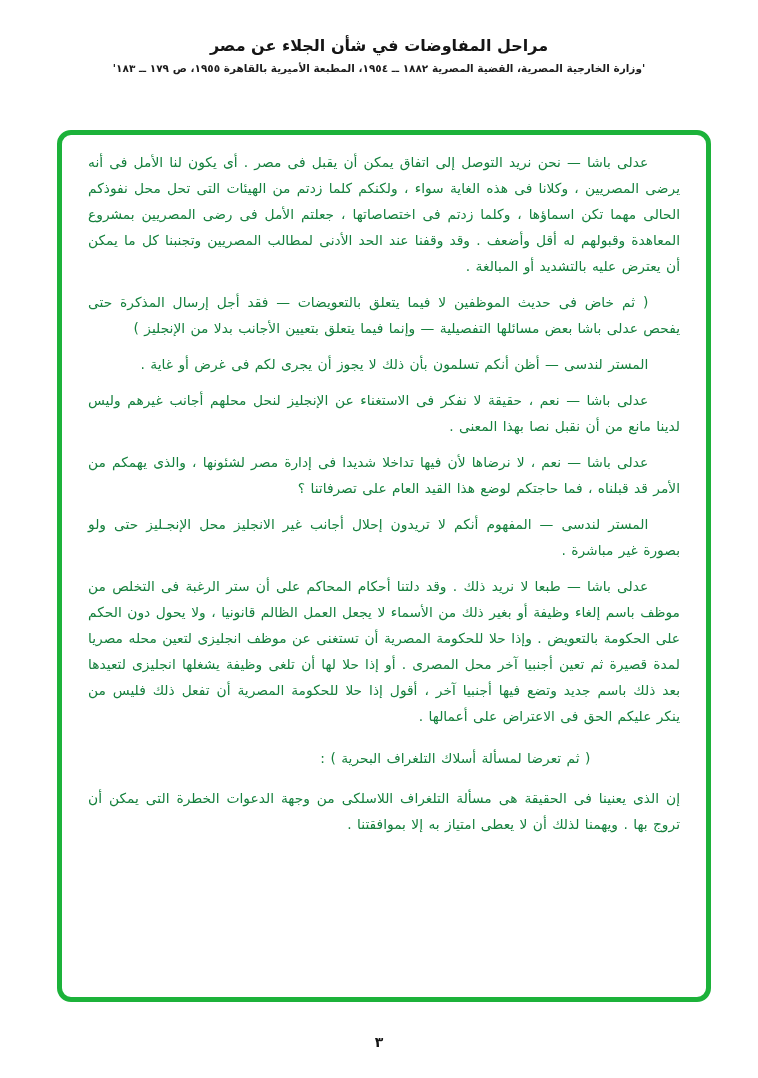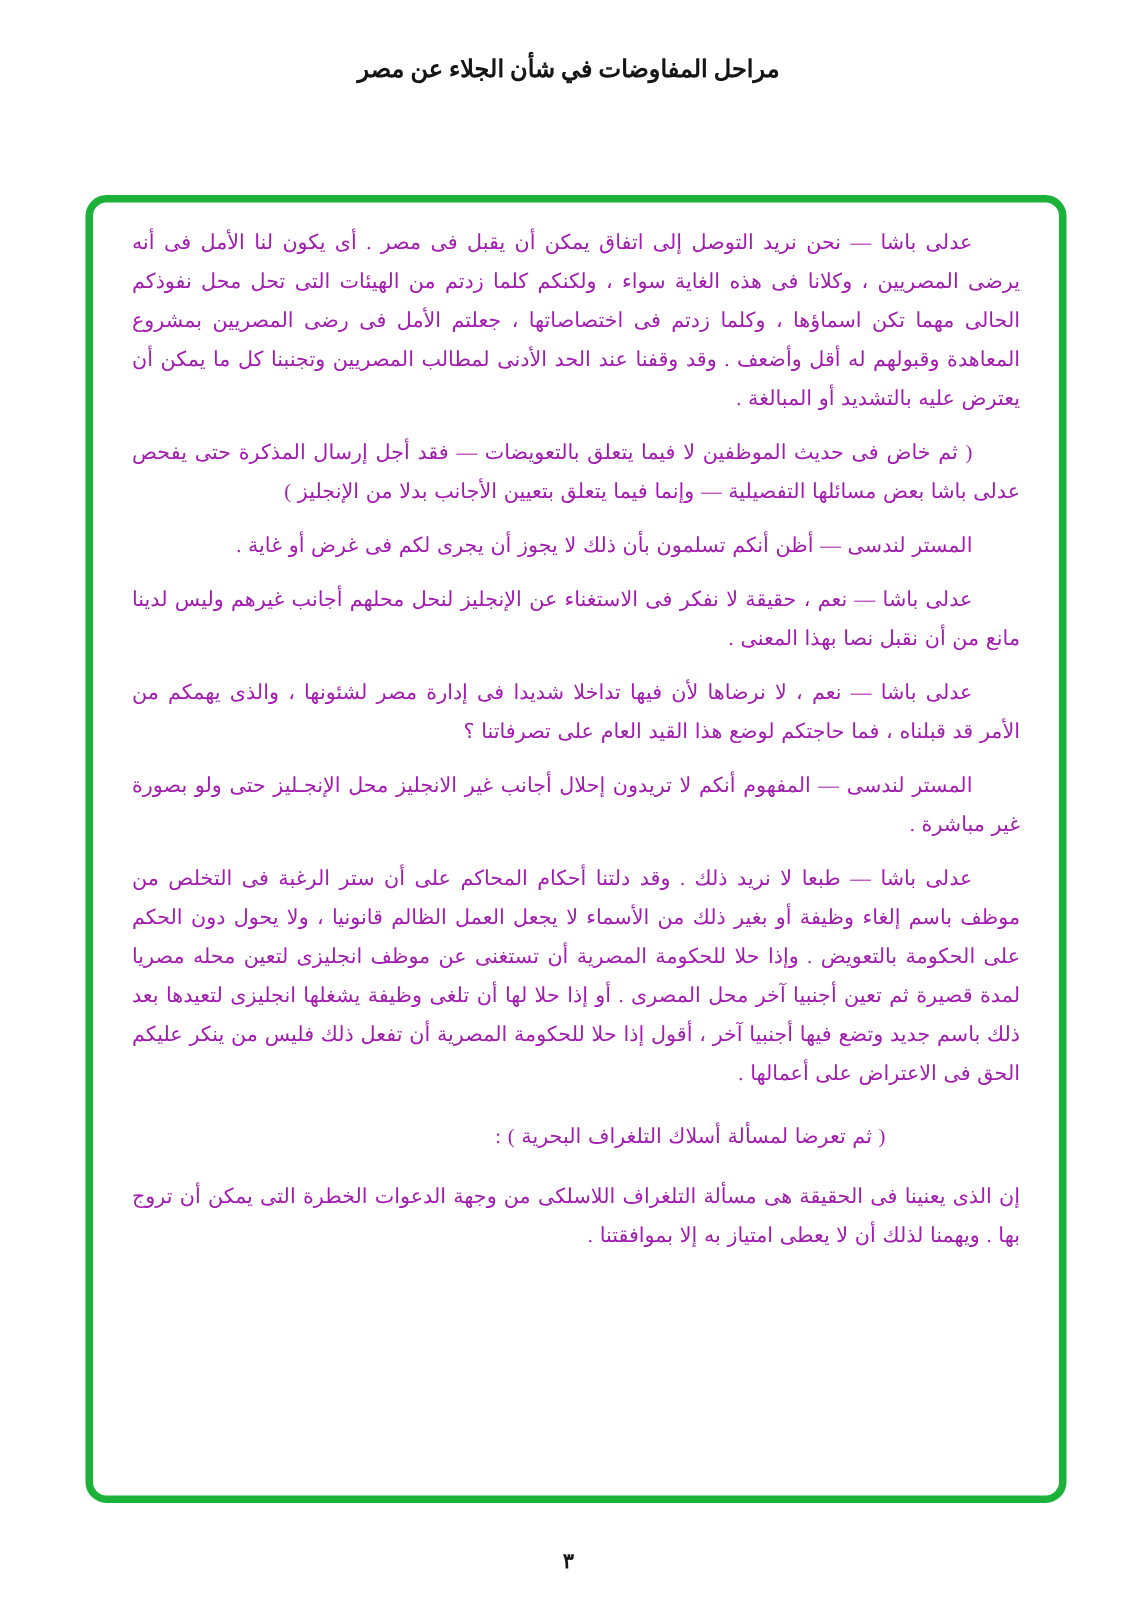--- a/index.html
+++ b/index.html
@@ -1,15 +1,15 @@
 <!DOCTYPE html>
 <html lang="ar"><head>
 <meta charset="utf-8">
 <style>
-  * { margin: 0; padding: 0; box-sizing: border-box; font-family: Liberation Serif, serif; }
+  * { margin: 0; padding: 0; box-sizing: border-box; }
   html, body { background: #ffffff; }
   body {
     width: 758px; height: 1078px;
     position: relative;
     font-family: "DejaVu Sans", sans-serif;
     color: #151515;
     overflow: hidden;
   }
   .page {
     position: absolute; inset: 0;
@@ -48,21 +48,21 @@
     padding: 14px 26px 0 26px;
     direction: rtl;
   }
   .frame p {
     font-size: 13.8px;
     line-height: 26px;
     text-align: justify;
     text-indent: 2.3em;
     margin-bottom: 10px;
     word-spacing: 1px;
-    color: #a21caf;
+    color: #15803d;
   }
   .frame p.stage {
     text-indent: 6.5em;
     margin: 16px 0 14px 0;
   }
   .frame p.flush {
     text-indent: 0;
   }
   .page-number {
     position: absolute;
@@ -74,20 +74,21 @@
     direction: rtl;
   }
 </style>
 </head>
 <body>
 
 <div class="page">
 
   <div class="header">
     <div class="doc-title">مراحل المفاوضات في شأن الجلاء عن مصر</div>
+    <div class="doc-source">'وزارة الخارجية المصرية، القضية المصرية ١٨٨٢ ــ ١٩٥٤، المطبعة الأميرية بالقاهرة ١٩٥٥، ص ١٧٩ ــ ١٨٣'</div>
   </div>
 
   <div class="frame">
     <p>عدلى باشا — نحن نريد التوصل إلى اتفاق يمكن أن يقبل فى مصر . أى يكون لنا الأمل فى أنه يرضى المصريين ، وكلانا فى هذه الغاية سواء ، ولكنكم كلما زدتم من الهيئات التى تحل محل نفوذكم الحالى مهما تكن اسماؤها ، وكلما زدتم فى اختصاصاتها ، جعلتم الأمل فى رضى المصريين بمشروع المعاهدة وقبولهم له أقل وأضعف . وقد وقفنا عند الحد الأدنى لمطالب المصريين وتجنبنا كل ما يمكن أن يعترض عليه بالتشديد أو المبالغة .</p>
     <p>( ثم خاض فى حديث الموظفين لا فيما يتعلق بالتعويضات — فقد أجل إرسال المذكرة حتى يفحص عدلى باشا بعض مسائلها التفصيلية — وإنما فيما يتعلق بتعيين الأجانب بدلا من الإنجليز )</p>
     <p>المستر لندسى — أظن أنكم تسلمون بأن ذلك لا يجوز أن يجرى لكم فى غرض أو غاية .</p>
     <p>عدلى باشا — نعم ، حقيقة لا نفكر فى الاستغناء عن الإنجليز لنحل محلهم أجانب غيرهم وليس لدينا مانع من أن نقبل نصا بهذا المعنى .</p>
     <p>عدلى باشا — نعم ، لا نرضاها لأن فيها تداخلا شديدا فى إدارة مصر لشئونها ، والذى يهمكم من الأمر قد قبلناه ، فما حاجتكم لوضع هذا القيد العام على تصرفاتنا ؟</p>
     <p>المستر لندسى — المفهوم أنكم لا تريدون إحلال أجانب غير الانجليز محل الإنجـليز حتى ولو بصورة غير مباشرة .</p>
     <p>عدلى باشا — طبعا لا نريد ذلك . وقد دلتنا أحكام المحاكم على أن ستر الرغبة فى التخلص من موظف باسم إلغاء وظيفة أو بغير ذلك من الأسماء لا يجعل العمل الظالم قانونيا ، ولا يحول دون الحكم على الحكومة بالتعويض . وإذا حلا للحكومة المصرية أن تستغنى عن موظف انجليزى لتعين محله مصريا لمدة قصيرة ثم تعين أجنبيا آخر محل المصرى . أو إذا حلا لها أن تلغى وظيفة يشغلها انجليزى لتعيدها بعد ذلك باسم جديد وتضع فيها أجنبيا آخر ، أقول إذا حلا للحكومة المصرية أن تفعل ذلك فليس من ينكر عليكم الحق فى الاعتراض على أعمالها .</p>

